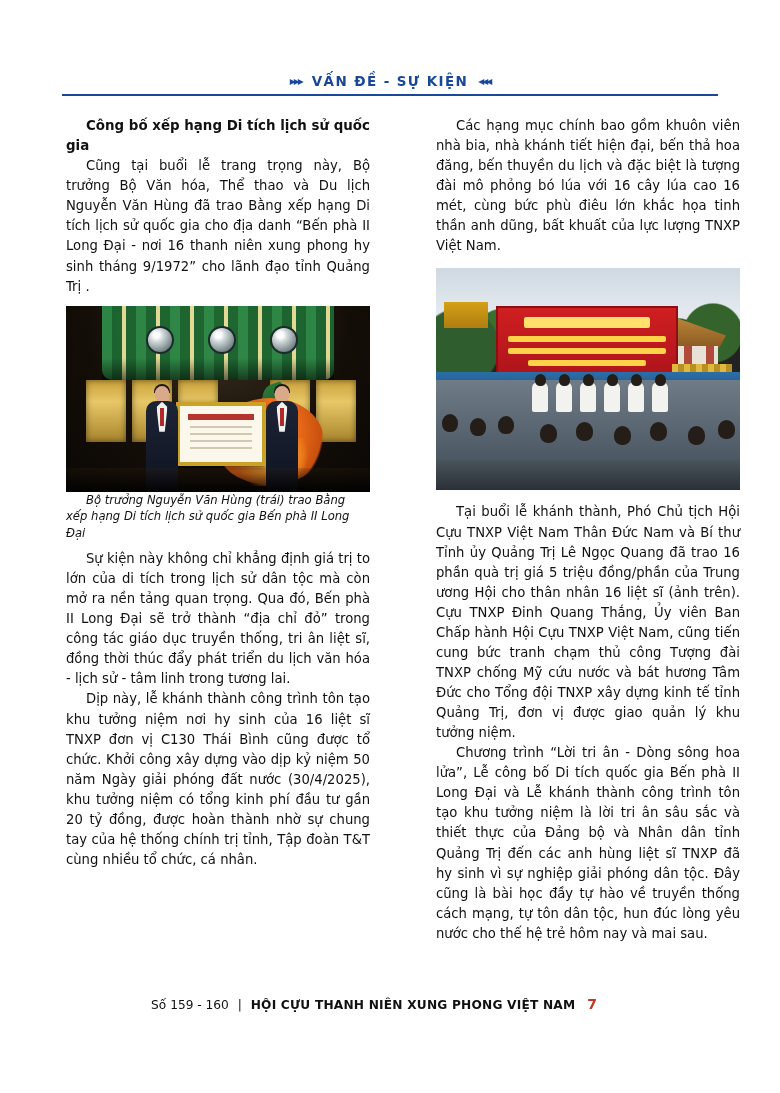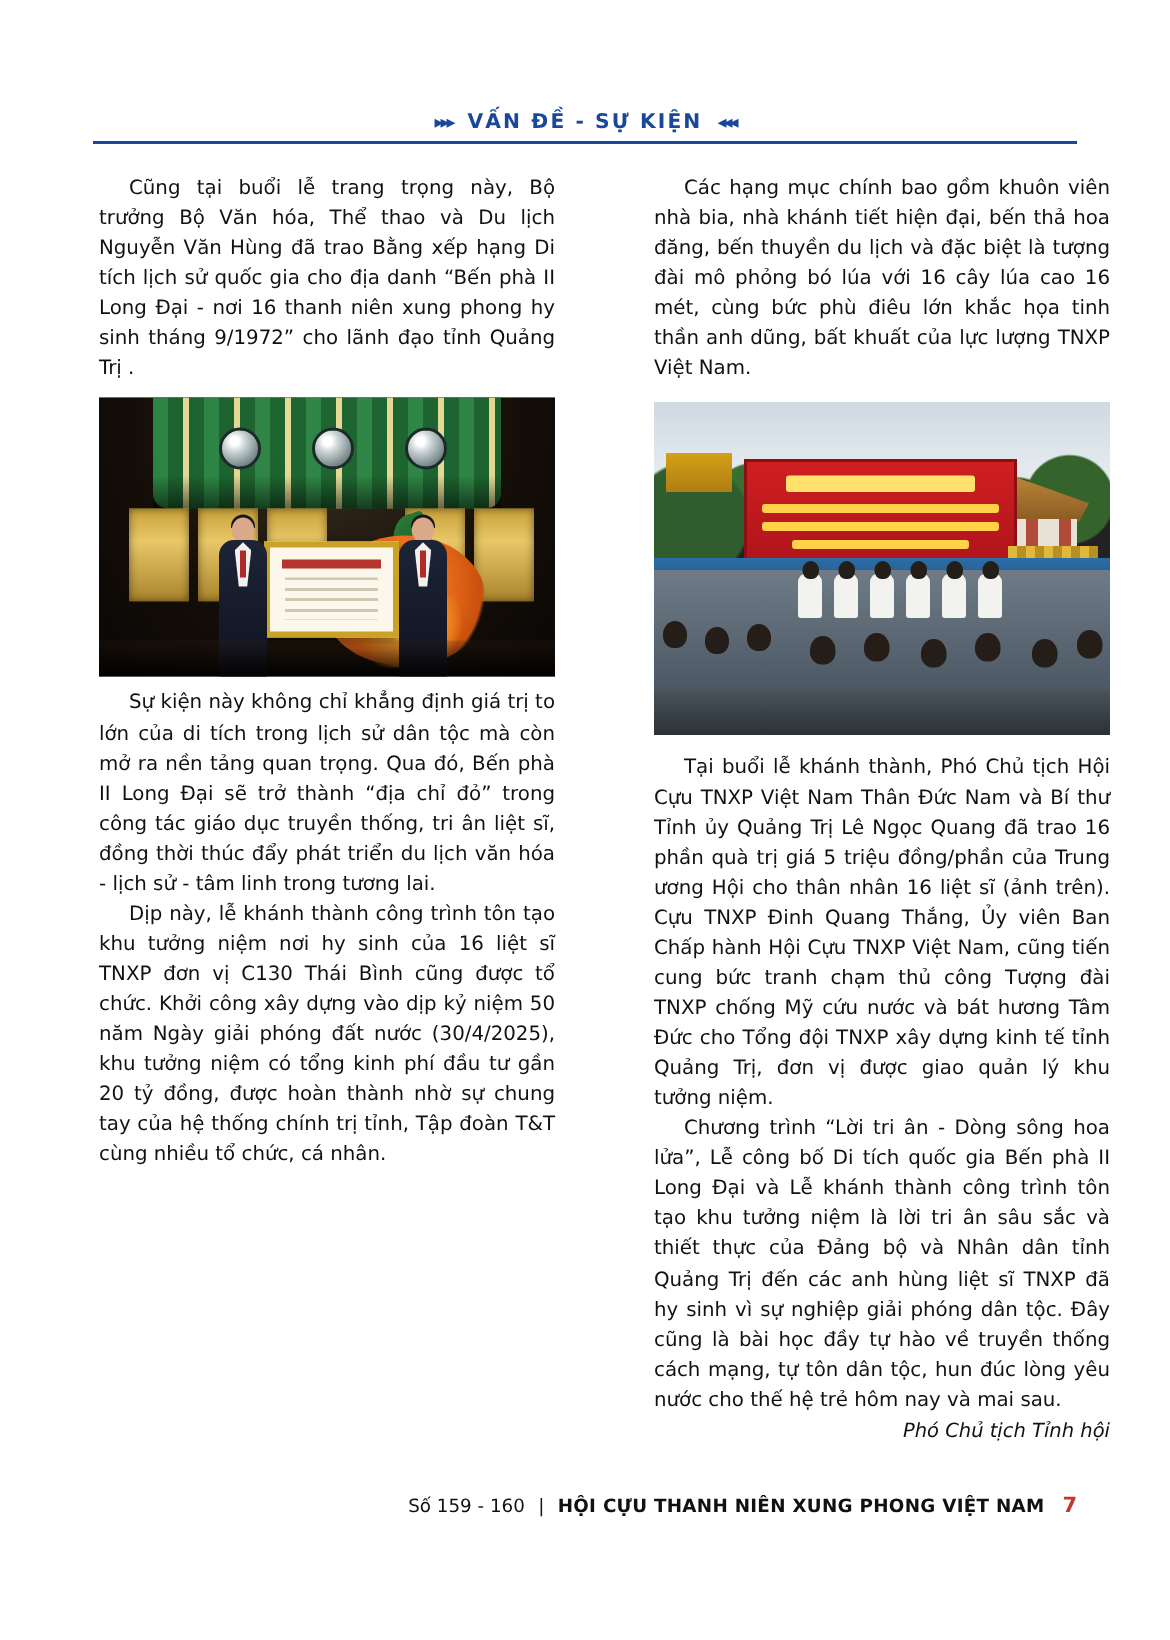--- a/index.html
+++ b/index.html
@@ -274,24 +274,24 @@
     position: absolute; background: #f2f2ee; border-radius: 6px 6px 2px 2px;
   }
   .p2-floor {
     position: absolute; left: 0; right: 0; bottom: 0; height: 30px;
     background: linear-gradient(180deg,#4a545c,#2a3036);
   }
 
   
   .footer {
     position: absolute;
-    left: 62px;
+    left: 46px;
     top: 996px;
     width: 656px;
-    text-align: right;
+    text-align: center;
     font-size: 12.2px;
     color: #111;
   }
   .footer .issue { color: #111; }
   .footer .org {
     font-weight: bold;
     color: #111;
     letter-spacing: .2px;
   }
   .footer .sep { color: #111; margin: 0 5px; }
@@ -310,20 +310,21 @@
   <div class="header">
     <div class="header-inner">
       <span class="chev">▸▸▸</span>
       <span class="header-title">VẤN ĐỀ - SỰ KIỆN</span>
       <span class="chev">◂◂◂</span>
     </div>
   </div>
   <div class="header-rule"></div>
 
   <div class="col col-left">
+    <p class="subhead">Công bố xếp hạng Di tích lịch sử quốc gia</p>
     <p>Cũng tại buổi lễ trang trọng này, Bộ trưởng Bộ Văn hóa, Thể thao và Du lịch Nguyễn Văn Hùng đã trao Bằng xếp hạng Di tích lịch sử quốc gia cho địa danh “Bến phà II Long Đại - nơi 16 thanh niên xung phong hy sinh tháng 9/1972” cho lãnh đạo tỉnh Quảng Trị .</p>
 
     <div class="photo photo1">
       <div class="p1-bg"></div>
       <div class="p1-stage"></div>
       <div class="p1-medal" style="left:80px"></div>
       <div class="p1-medal" style="left:142px"></div>
       <div class="p1-medal" style="left:204px"></div>
       <div class="p1-goldbar" style="left:20px"></div>
       <div class="p1-goldbar" style="left:66px"></div>
@@ -343,20 +344,21 @@
       </div>
       <div class="p1-person" style="left:196px">
         <div class="hair"></div>
           <div class="head"></div>
           <div class="body"></div>
           <div class="shirt"></div>
           <div class="tie"></div>
       </div>
       <div class="p1-floor"></div>
     </div>
+    <p class="caption">Bộ trưởng Nguyễn Văn Hùng (trái) trao Bằng xếp hạng Di tích lịch sử quốc gia Bến phà II Long Đại</p>
 
     <p style="margin-top:8px">Sự kiện này không chỉ khẳng định giá trị to lớn của di tích trong lịch sử dân tộc mà còn mở ra nền tảng quan trọng. Qua đó, Bến phà II Long Đại sẽ trở thành “địa chỉ đỏ” trong công tác giáo dục truyền thống, tri ân liệt sĩ, đồng thời thúc đẩy phát triển du lịch văn hóa - lịch sử - tâm linh trong tương lai.</p>
     <p>Dịp này, lễ khánh thành công trình tôn tạo khu tưởng niệm nơi hy sinh của 16 liệt sĩ TNXP đơn vị C130 Thái Bình cũng được tổ chức. Khởi công xây dựng vào dịp kỷ niệm 50 năm Ngày giải phóng đất nước (30/4/2025), khu tưởng niệm có tổng kinh phí đầu tư gần 20 tỷ đồng, được hoàn thành nhờ sự chung tay của hệ thống chính trị tỉnh, Tập đoàn T&amp;T cùng nhiều tổ chức, cá nhân.</p>
   </div>
 
   <div class="col col-right">
     <p>Các hạng mục chính bao gồm khuôn viên nhà bia, nhà khánh tiết hiện đại, bến thả hoa đăng, bến thuyền du lịch và đặc biệt là tượng đài mô phỏng bó lúa với 16 cây lúa cao 16 mét, cùng bức phù điêu lớn khắc họa tinh thần anh dũng, bất khuất của lực lượng TNXP Việt Nam.</p>
 
     <div class="photo photo2" style="margin-top:12px">
       <div class="p2-sky"></div>
@@ -397,21 +399,20 @@
         <div class="p2-h" style="left:214px;top:42px; width:17px; height:19px;"></div>
         <div class="p2-h" style="left:252px;top:46px; width:17px; height:19px;"></div>
         <div class="p2-h" style="left:282px;top:40px; width:17px; height:19px;"></div>
       </div>
       <div class="p2-floor"></div>
     </div>
 
     <p style="margin-top:12px">Tại buổi lễ khánh thành, Phó Chủ tịch Hội Cựu TNXP Việt Nam Thân Đức Nam và Bí thư Tỉnh ủy Quảng Trị Lê Ngọc Quang đã trao 16 phần quà trị giá 5 triệu đồng/phần của Trung ương Hội cho thân nhân 16 liệt sĩ (ảnh trên). Cựu TNXP Đinh Quang Thắng, Ủy viên Ban Chấp hành Hội Cựu TNXP Việt Nam, cũng tiến cung bức tranh chạm thủ công Tượng đài TNXP chống Mỹ cứu nước và bát hương Tâm Đức cho Tổng đội TNXP xây dựng kinh tế tỉnh Quảng Trị, đơn vị được giao quản lý khu tưởng niệm.</p>
     <p>Chương trình “Lời tri ân - Dòng sông hoa lửa”, Lễ công bố Di tích quốc gia Bến phà II Long Đại và Lễ khánh thành công trình tôn tạo khu tưởng niệm là lời tri ân sâu sắc và thiết thực của Đảng bộ và Nhân dân tỉnh Quảng Trị đến các anh hùng liệt sĩ TNXP đã hy sinh vì sự nghiệp giải phóng dân tộc. Đây cũng là bài học đầy tự hào về truyền thống cách mạng, tự tôn dân tộc, hun đúc lòng yêu nước cho thế hệ trẻ hôm nay và mai sau.</p>
 
-    <div class="sign-role">Phó Chủ tịch Tỉnh hội</div>
   </div>
 
   <div class="footer">
     <span class="issue">Số 159 - 160</span>
     <span class="sep">|</span>
     <span class="org">HỘI CỰU THANH NIÊN XUNG PHONG VIỆT NAM</span>
     <span class="pageno">7</span>
   </div>
 
 </div>

